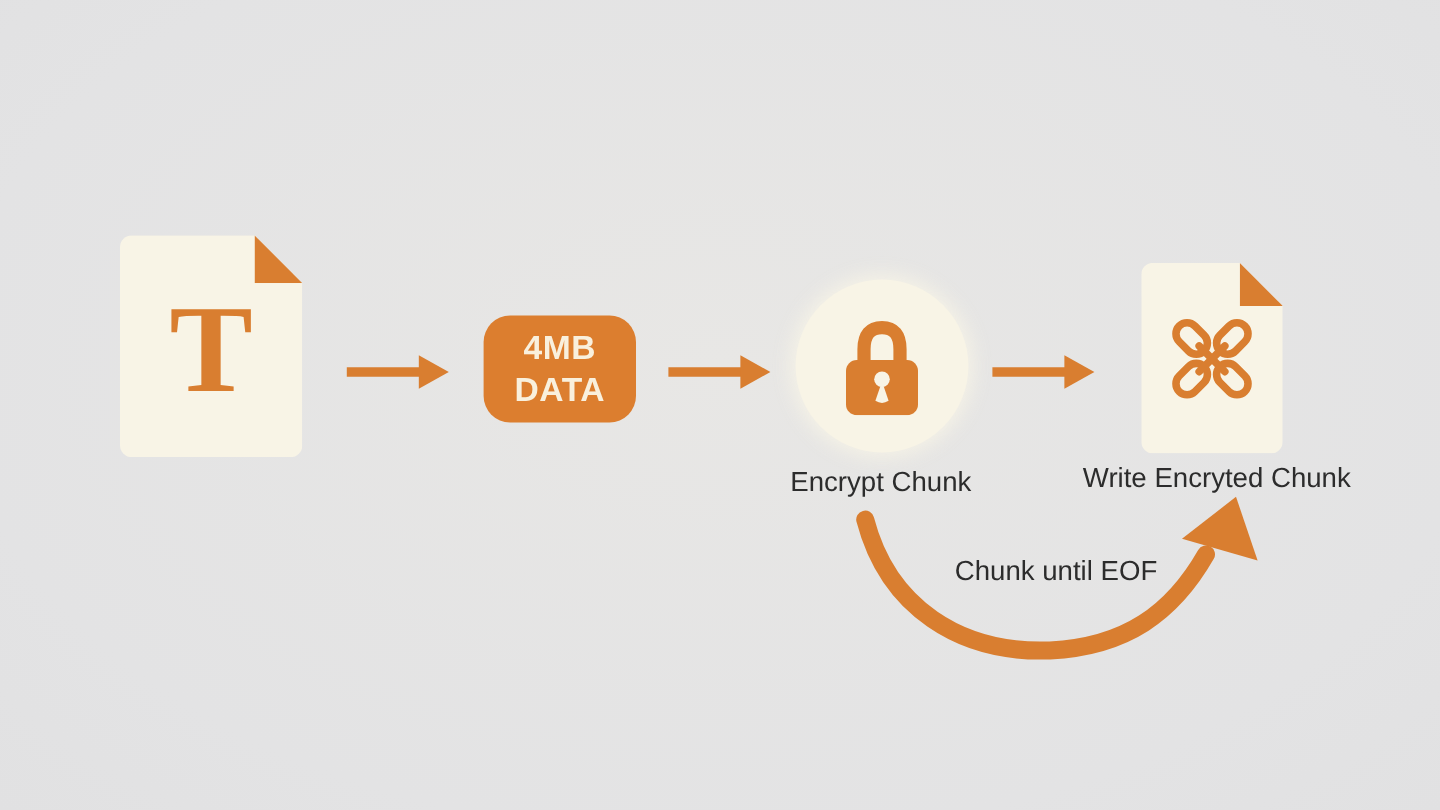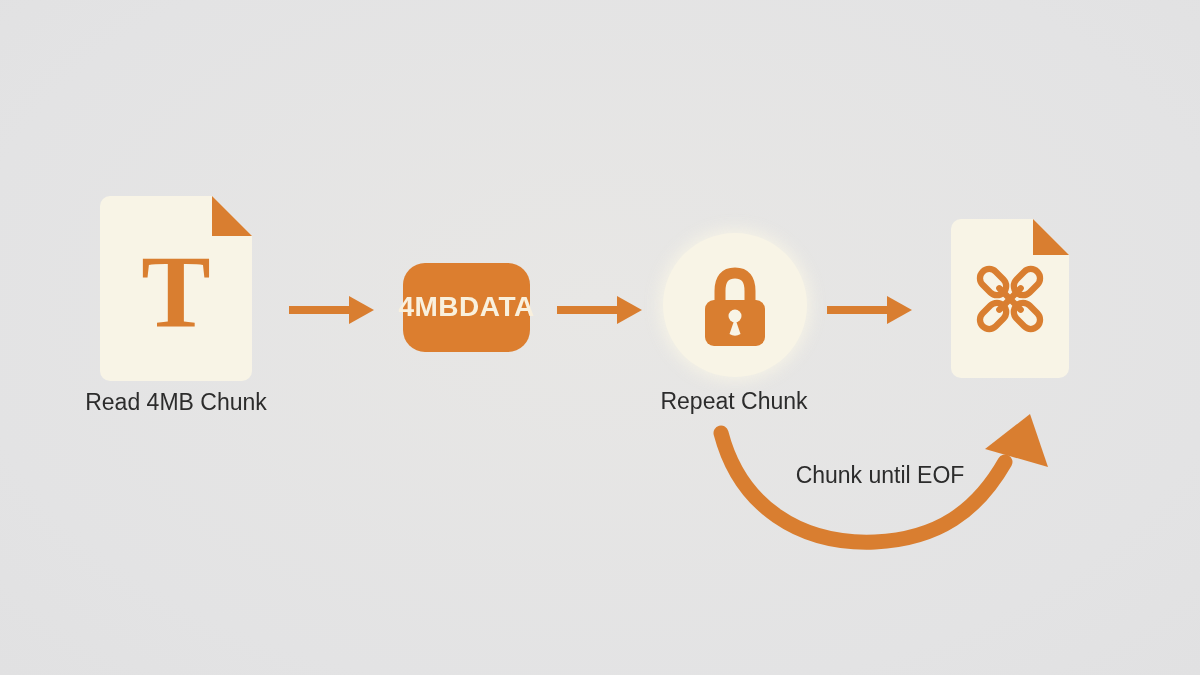--- a/index.html
+++ b/index.html
@@ -37,21 +37,21 @@
     font-weight:bold;
     font-size:104px;
     line-height:1;
     color:#d97e30;
     padding-top:6px;
   }
   
   .chunk-box{
     background:#dc7e2f;
     border-radius:22px;
-    display:flex; flex-direction:row;
+    display:flex; flex-direction:column;
     align-items:center; justify-content:center;
     color:#f9f0dd;
     font-weight:bold;
     font-size:28px;
     line-height:1.22;
     letter-spacing:0.5px;
   }
   
   .lock-circle{
     background:#f8f4e6;
@@ -103,36 +103,35 @@
     </g>
   </svg>
 
   <div class="abs doc" style="left:100px; top:196px; width:152px; height:185px; background:transparent;">
     <div class="doc-page doc1-page"></div>
     <div class="fold" style="width:40px;height:40px;"></div>
     <div class="doc-inner">
       <span class="t-glyph">T</span>
     </div>
   </div>
-  <div class="abs step-label" style="left:56px; top:389px; width:240px;">Read 4MB Chunk</div>
 
   <div class="abs chunk-box" style="left:403px; top:263px; width:127px; height:89px;">
     <span>4MB</span>
     <span>DATA</span>
   </div>
 
   <div class="abs lock-circle" style="left:663px; top:233px; width:144px; height:144px;">
     <svg width="60" height="82" viewBox="0 0 60 82">
       <path d="M15 42 V27 Q15 9 30 9 Q45 9 45 27 V42" fill="none" stroke="#d97e30" stroke-width="11"></path>
       <rect x="0" y="36" width="60" height="46" rx="9" fill="#d97e30"></rect>
       <circle cx="30" cy="52" r="6.5" fill="#f8f4e6"></circle>
       <path d="M30 54 L24.5 70 Q30 73.5 35.5 70 Z" fill="#f8f4e6"></path>
     </svg>
   </div>
-  <div class="abs step-label" style="left:614px; top:388px; width:240px;">Repeat Chunk</div>
+  <div class="abs step-label" style="left:614px; top:388px; width:240px;">Encrypt Chunk</div>
 
   <div class="abs doc" style="left:951px; top:219px; width:118px; height:159px; background:transparent;">
     <div class="doc-page doc2-page"></div>
     <div class="fold" style="width:36px;height:36px;"></div>
     <div class="doc-inner">
       <svg width="84" height="84" viewBox="0 0 100 100">
         <g fill="none" stroke="#d97e30" stroke-width="7.5" stroke-linecap="round">
           <g transform="rotate(45 50 50)">
             <rect x="4" y="39" width="35" height="22" rx="11"></rect>
             <rect x="61" y="39" width="35" height="22" rx="11"></rect>
@@ -140,16 +139,17 @@
           </g>
           <g transform="rotate(-45 50 50)">
             <rect x="4" y="39" width="35" height="22" rx="11"></rect>
             <rect x="61" y="39" width="35" height="22" rx="11"></rect>
             <line x1="32" y1="50" x2="68" y2="50"></line>
           </g>
         </g>
       </svg>
     </div>
   </div>
+  <div class="abs step-label" style="left:894px; top:385px; width:240px;">Write Encryted Chunk</div>
 
   <div class="abs loop-label" style="left:770px; top:462px; width:220px;">Chunk until EOF</div>
 
 </div>
 
 </body></html>

